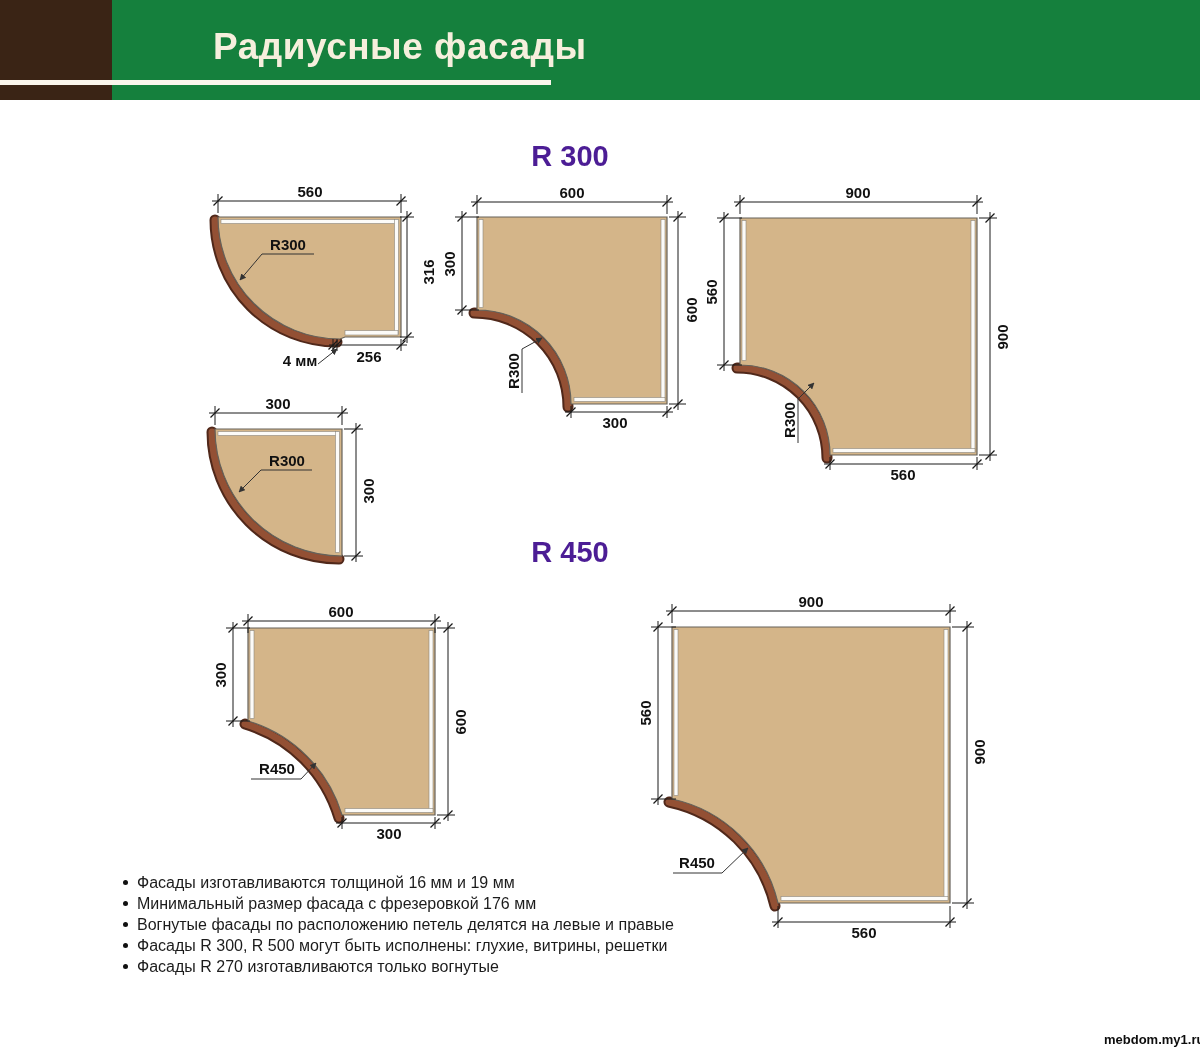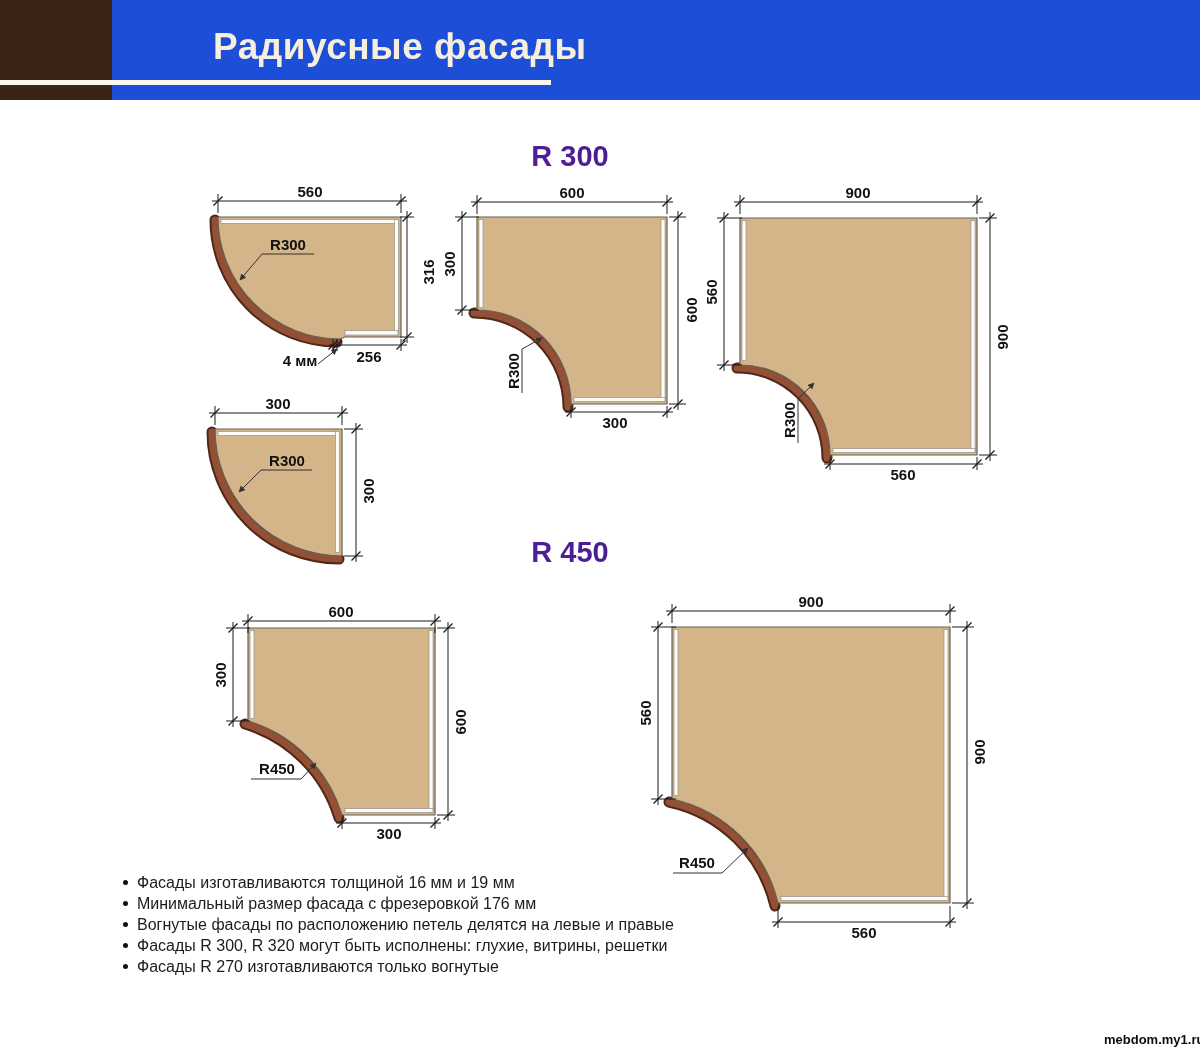--- a/index.html
+++ b/index.html
@@ -1,21 +1,21 @@
 <!DOCTYPE html>
 <html><head>
 <meta charset="utf-8">
 <style>
   html,body{margin:0;padding:0;}
   body{
     width:1200px;height:1051px;position:relative;background:#ffffff;
     font-family:"Liberation Sans",sans-serif;overflow:hidden;
   }
   
-  .header{position:absolute;left:0;top:0;width:1200px;height:100px;background:#1d4ed8;}
+  .header{position:absolute;left:0;top:0;width:1200px;height:100px;background:#15803d;}
   .header-block{position:absolute;left:0;top:0;width:112px;height:100px;background:#3a2415;}
   .page-title{
     position:absolute;left:213px;top:26px;font-size:37px;font-weight:bold;
     color:#f6efdd;letter-spacing:0.5px;
   }
   .title-underline{position:absolute;left:0;top:80px;width:551px;height:5px;background:#faf6ec;}
   
   .section-heading{
     position:absolute;width:220px;text-align:center;font-size:29px;font-weight:bold;color:#4c1d95;
   }
@@ -335,17 +335,17 @@
       <line class="rl" x1="673" y1="873" x2="722" y2="873"></line>
       <line class="rl" x1="722" y1="873" x2="748" y2="848" marker-end="url(#arr)"></line>
     </g>
   </g>
 </svg>
 
 <ul class="notes">
   <li>Фасады изготавливаются толщиной 16 мм и 19 мм</li>
   <li>Минимальный размер фасада с фрезеровкой 176 мм</li>
   <li>Вогнутые фасады по расположению петель делятся на левые и правые</li>
-  <li>Фасады R 300, R 320 могут быть исполнены: глухие, витрины, решетки</li>
+  <li>Фасады R 300, R 500 могут быть исполнены: глухие, витрины, решетки</li>
   <li>Фасады R 270 изготавливаются только вогнутые</li>
 </ul>
 
 <div class="watermark">mebdom.my1.ru</div>
 
 </body></html>

